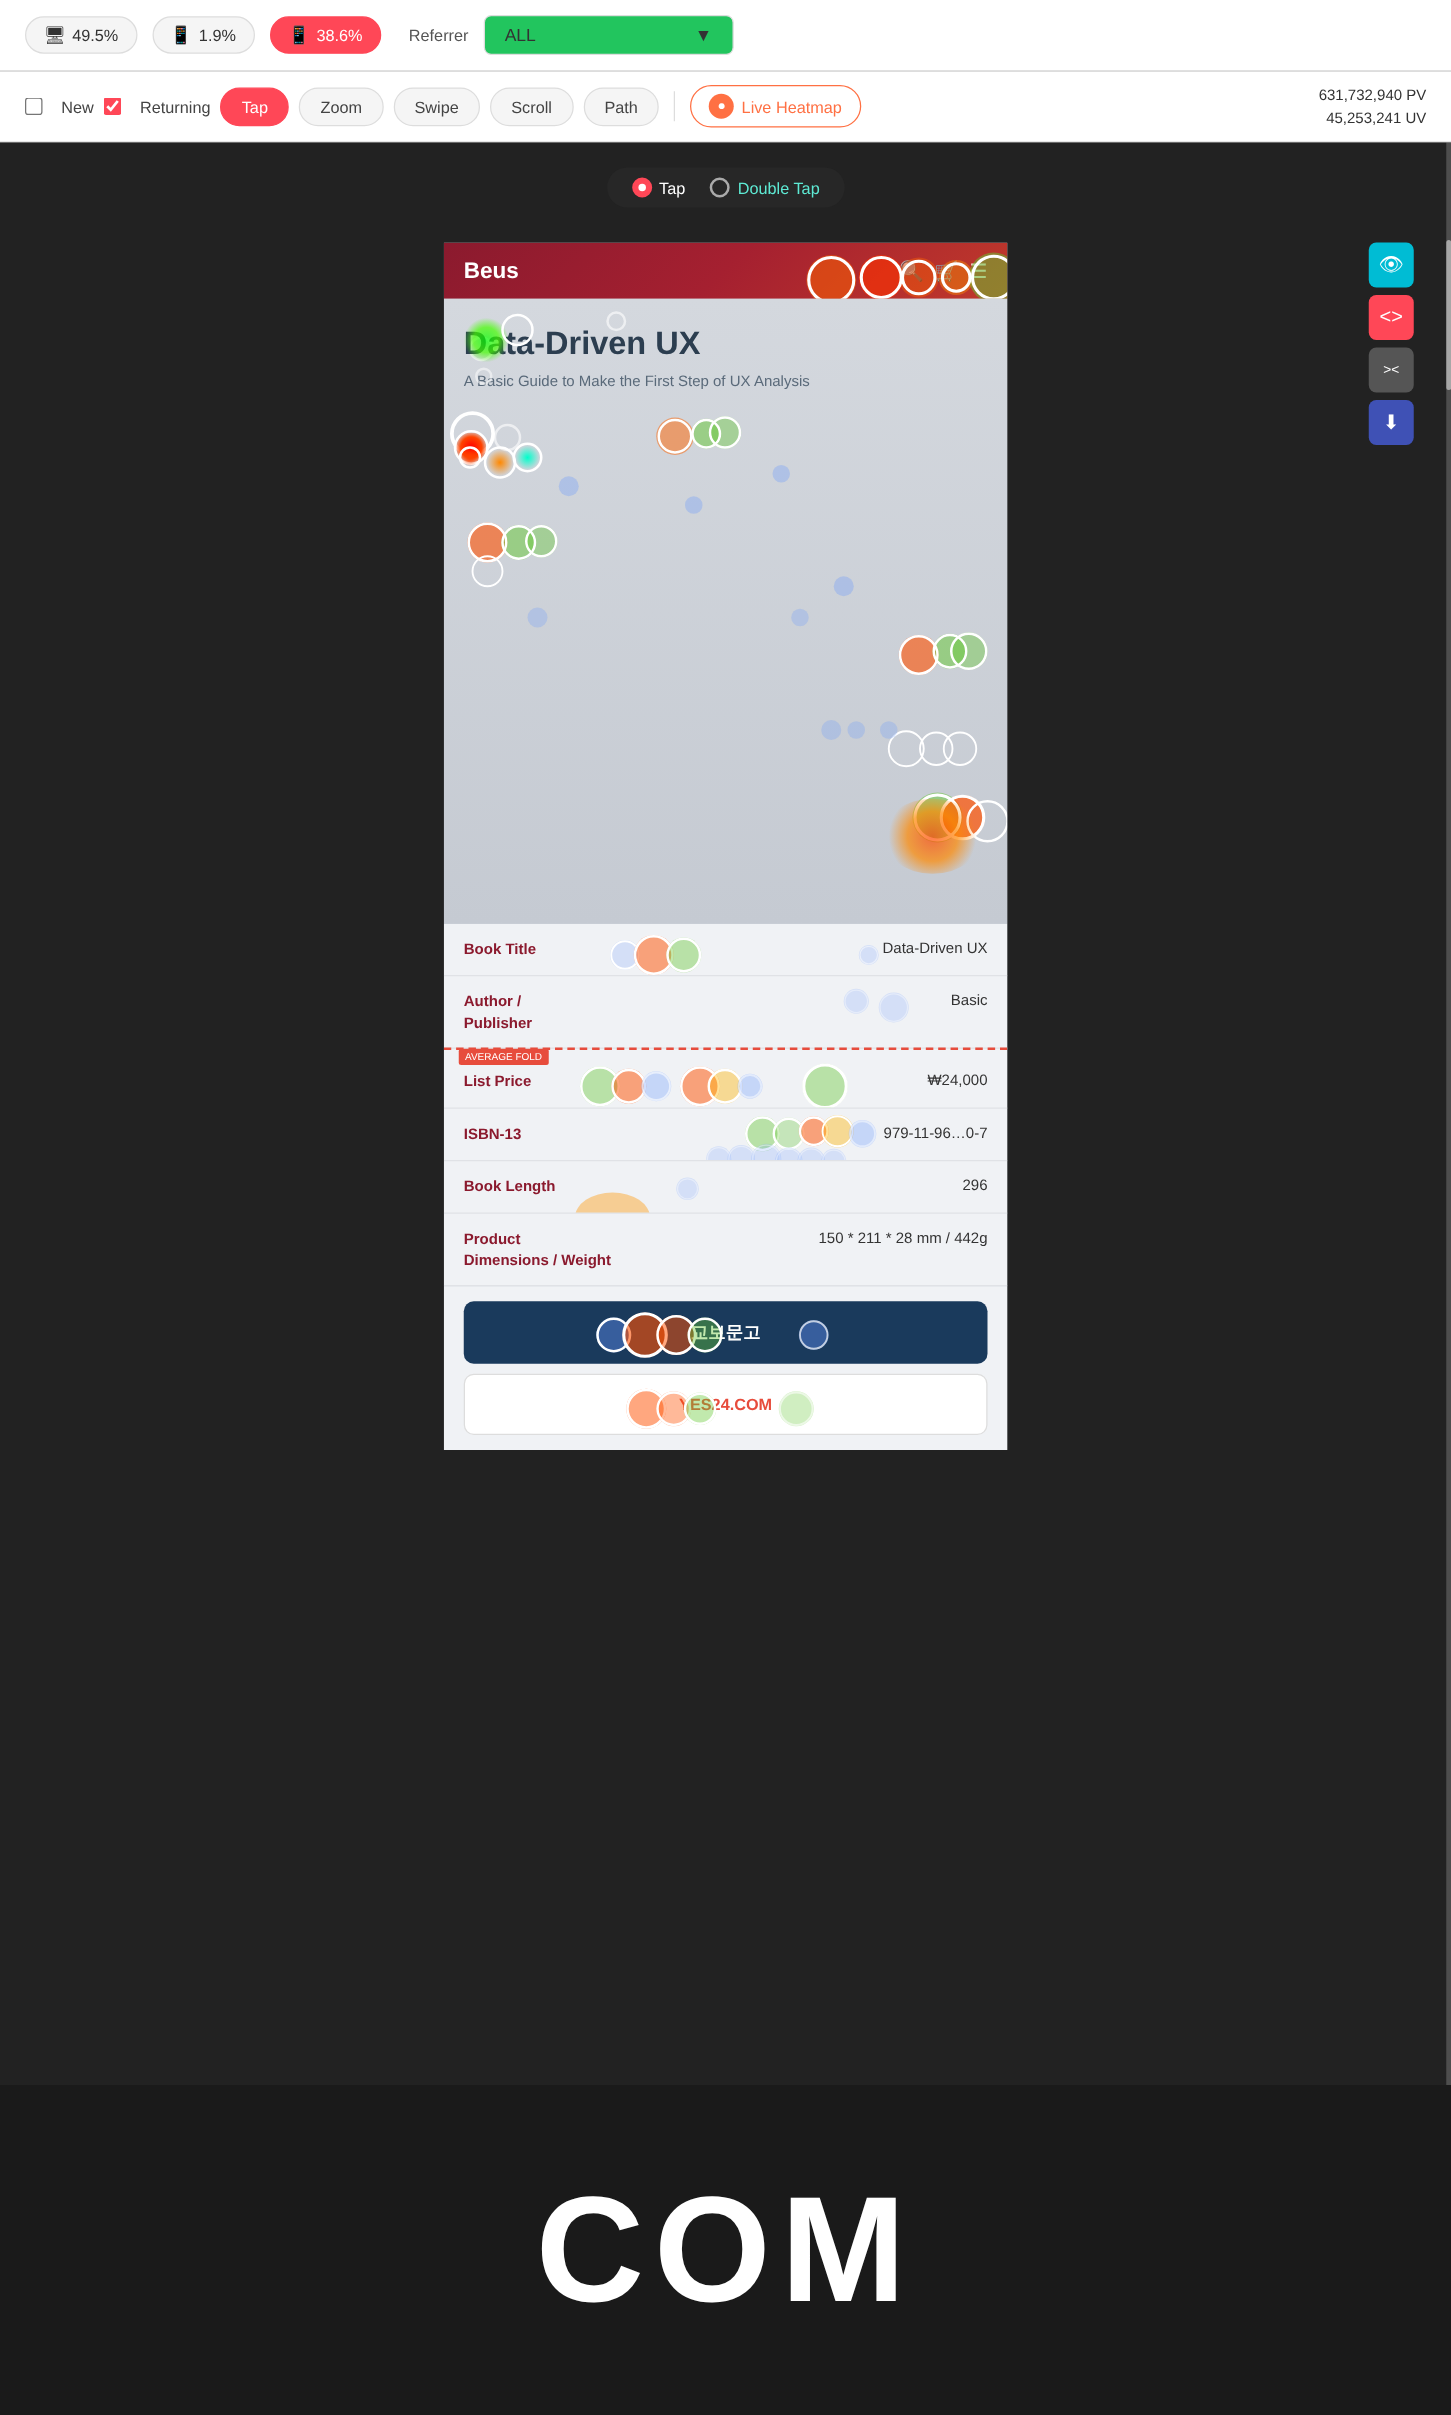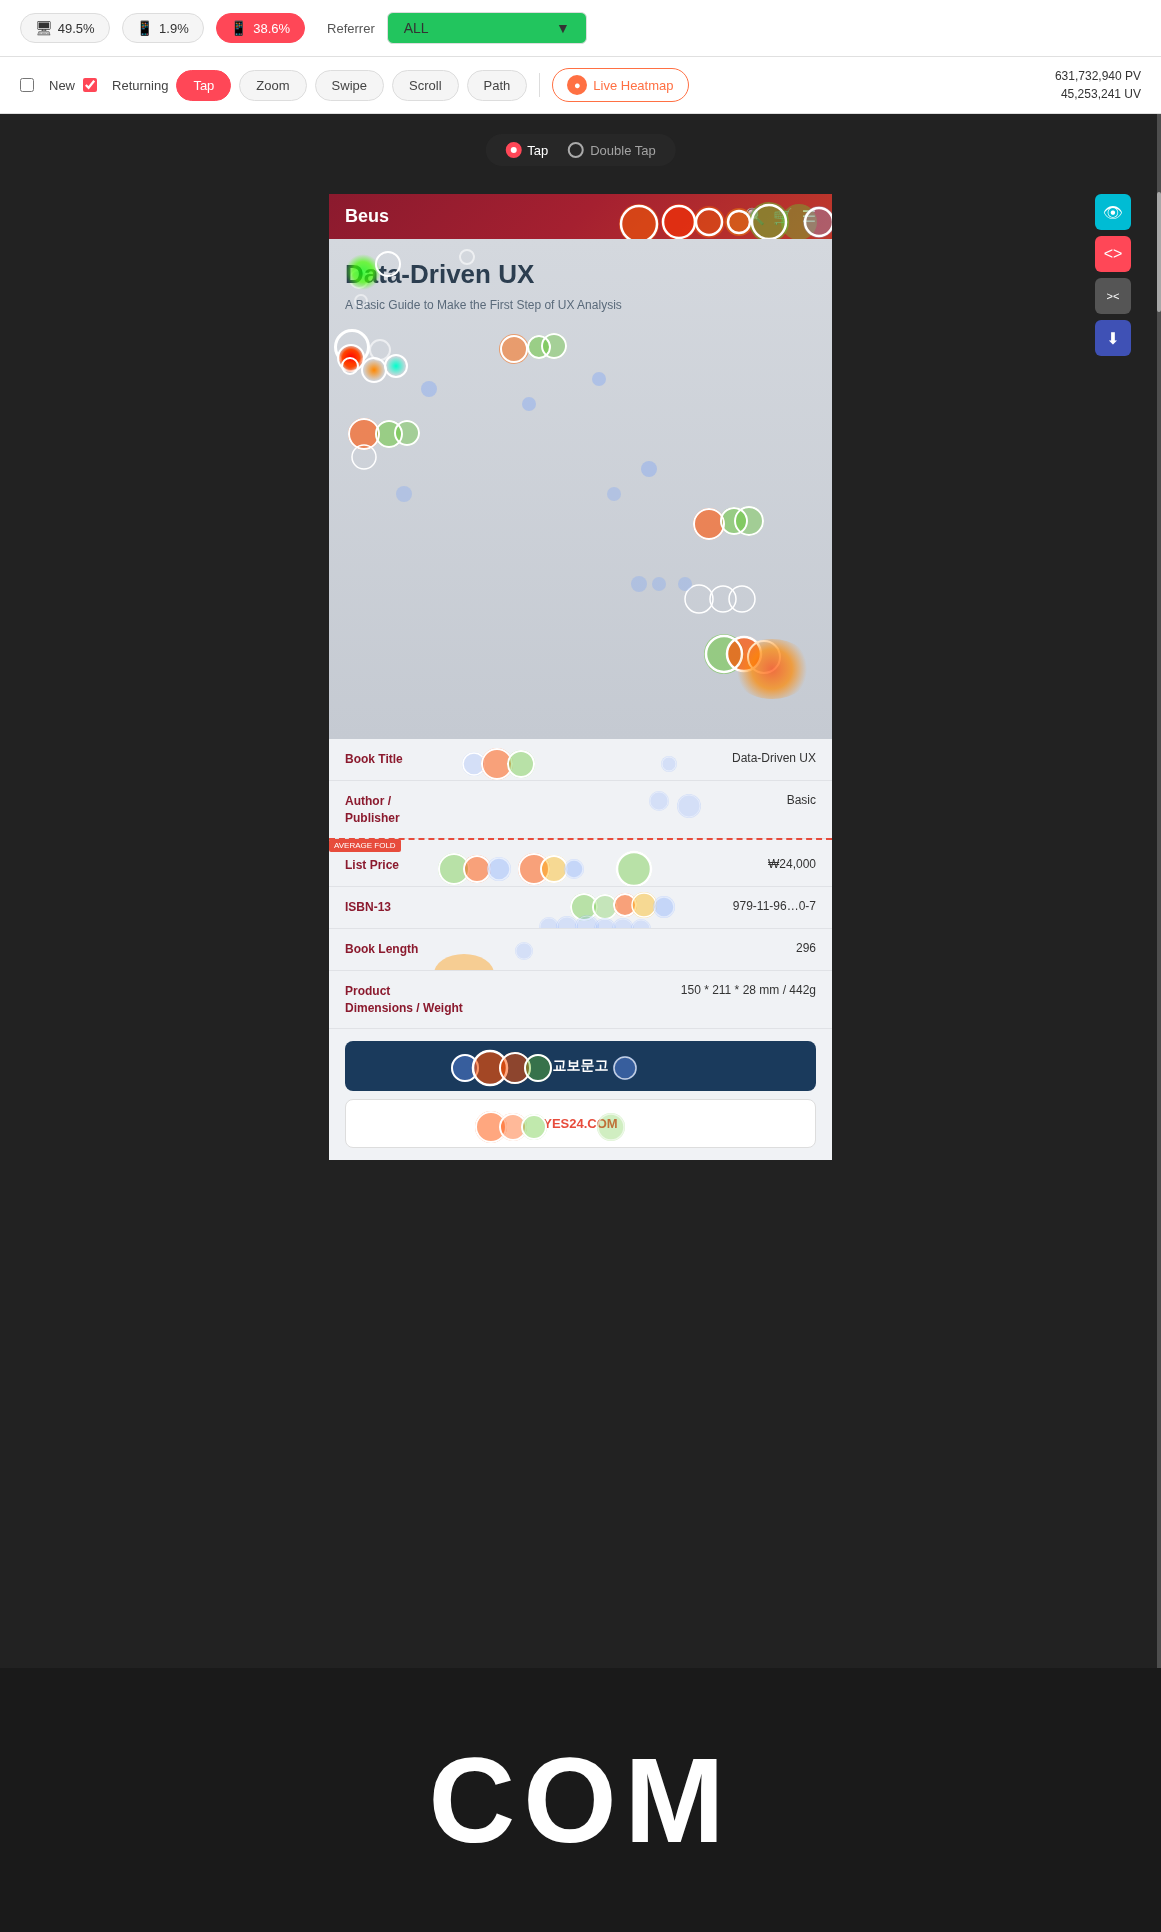--- a/index.html
+++ b/index.html
@@ -146,21 +146,21 @@
       background: rgba(40,40,40,0.85);
       padding: 8px 20px;
       border-radius: 24px;
       z-index: 10;
     }
     .tap-option {
       display: flex;
       align-items: center;
       gap: 6px;
       font-size: 13px;
-      color: #a3a3a3;
+      color: #5eead4;
       cursor: pointer;
     }
     .tap-option .radio-circle {
       width: 16px; height: 16px;
       border-radius: 50%;
       border: 2px solid #aaa;
       display: flex; align-items: center; justify-content: center;
     }
     .tap-option.active .radio-circle {
       background: #ff4757;
@@ -191,21 +191,21 @@
       cursor: pointer;
       font-size: 16px;
     }
     .tool-btn.eye { background: #00bcd4; color: #fff; }
     .tool-btn.code { background: #ff4757; color: #fff; }
     .tool-btn.collapse { background: #555; color: #fff; font-size: 11px; }
     .tool-btn.download { background: #3f51b5; color: #fff; }
 
     
     .phone-frame {
-      width: 503px;
+      width: 451px;
       min-height: 1200px;
       position: relative;
       margin-top: 60px;
       overflow: hidden;
     }
 
     
     .heatmap-content {
       width: 100%;
       background: #c9cdd4;
@@ -567,21 +567,21 @@
           <span class="detail-value">Basic</span>
 
           <svg style="position:absolute;top:0;left:0;width:100%;height:100%;pointer-events:none;">
             <circle cx="330" cy="20" r="10" fill="rgba(100,150,255,0.2)"></circle>
             <circle cx="330" cy="20" r="9" fill="none" stroke="rgba(255,255,255,0.4)" stroke-width="1"></circle>
             <circle cx="360" cy="25" r="12" fill="rgba(100,150,255,0.2)"></circle>
             <circle cx="360" cy="25" r="11" fill="none" stroke="rgba(255,255,255,0.4)" stroke-width="1"></circle>
           </svg>
 
           <div style="position:absolute;bottom:-2px;left:0;right:0;border-top:2px dashed #e74c3c;"></div>
-          <div style="position:absolute;bottom:-14px;left:0;background:#e74c3c;color:white;font-size:8px;padding:2px 5px;border-radius:2px;z-index:5;">AVERAGE FOLD</div>
+          <div style="position:absolute;bottom:-14px;left:12px;background:#e74c3c;color:white;font-size:8px;padding:2px 5px;border-radius:2px;z-index:5;">AVERAGE FOLD</div>
         </div>
 
         <div class="detail-row" style="padding-top:18px;position:relative;">
           <span class="detail-label">List Price</span>
           <span class="detail-value">₩24,000</span>
           <svg style="position:absolute;top:0;left:0;width:100%;height:100%;pointer-events:none;">
             <circle cx="125" cy="30" r="16" fill="rgba(100,200,50,0.4)"></circle>
             <circle cx="125" cy="30" r="15" fill="none" stroke="white" stroke-width="2"></circle>
             <circle cx="148" cy="30" r="14" fill="rgba(255,80,0,0.5)"></circle>
             <circle cx="148" cy="30" r="13" fill="none" stroke="white" stroke-width="2"></circle>

